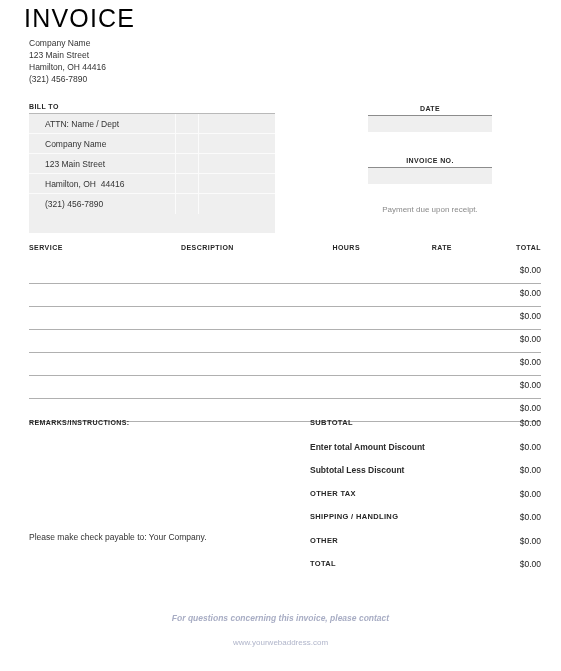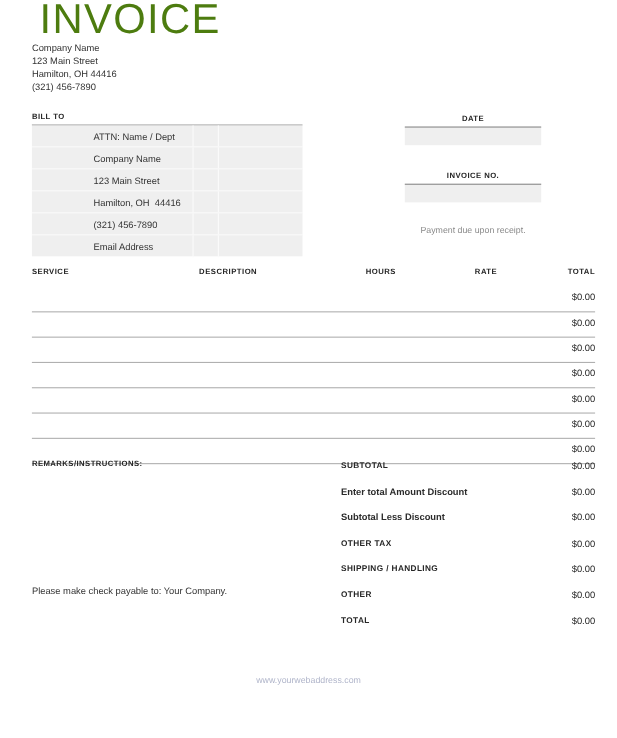--- a/index.html
+++ b/index.html
@@ -12,26 +12,26 @@
     height: 671px;
     position: relative;
     font-family: "Liberation Sans", sans-serif;
     color: #2b2b2b;
     overflow: hidden;
   }
 
   
   #invoice-title {
     position: absolute;
-    left: 36px;
+    left: 24px;
     top: 1px;
-    font-size: 38px;
+    font-size: 25px;
     font-weight: 300;
     letter-spacing: 1.2px;
-    color: #4d7c0f;
+    color: #000000;
     line-height: 34px;
   }
 
   
   #company-block {
     position: absolute;
     left: 29px;
     top: 38px;
     font-size: 8.5px;
     line-height: 11.9px;
@@ -66,21 +66,20 @@
     box-sizing: border-box;
   }
   .billto-row:last-child { border-bottom: none; }
   .billto-text {
     position: absolute;
     left: 16px;
     top: 0;
     font-size: 8.5px;
     color: #333333;
     white-space: pre;
-    margin-left: 40px;
   }
   .billto-div {
     position: absolute;
     top: 0;
     width: 1px;
     height: 100%;
     background: #fbfbfb;
   }
   .billto-div.d1 { left: 146px; }
   .billto-div.d2 { left: 169px; }
@@ -227,20 +226,21 @@
     font-weight: bold;
   }
   .foot-line2 {
     font-size: 8.5px;
     line-height: 13px;
     font-weight: bold;
   }
   .foot-url {
     font-size: 8px;
     line-height: 13px;
+    margin-top: 11px;
     color: #b0b5ca;
   }
 </style>
 </head>
 <body>
 
 <div id="invoice-title">INVOICE</div>
 
 <div id="company-block">
   <div>Company Name</div>
@@ -268,25 +268,20 @@
   </div>
   <div class="billto-row">
     <span class="billto-div d1"></span>
     <span class="billto-div d2"></span>
     <span class="billto-text">Hamilton, OH  44416</span>
   </div>
   <div class="billto-row">
     <span class="billto-div d1"></span>
     <span class="billto-div d2"></span>
     <span class="billto-text">(321) 456-7890</span>
-  </div>
-  <div class="billto-row">
-    <span class="billto-div d1"></span>
-    <span class="billto-div d2"></span>
-    <span class="billto-text">Email Address</span>
   </div>
 </div>
 
 <div class="field-label" id="date-label">DATE</div>
 <div class="field-box" id="date-box" title=""></div>
 
 <div class="field-label" id="invoiceno-label">INVOICE NO.</div>
 <div class="field-box" id="invoiceno-box" title=""></div>
 
 <div id="payment-note">Payment due upon receipt.</div>
@@ -351,14 +346,15 @@
     <span class="tot-label">OTHER</span>
     <span class="tot-value">$0.00</span>
   </div>
   <div class="tot-row">
     <span class="tot-label">TOTAL</span>
     <span class="tot-value">$0.00</span>
   </div>
 </div>
 
 <div id="footer">
+  <div class="foot-line1">For questions concerning this invoice, please contact</div>
   <div class="foot-url">www.yourwebaddress.com</div>
 </div>
 
 </body></html>

